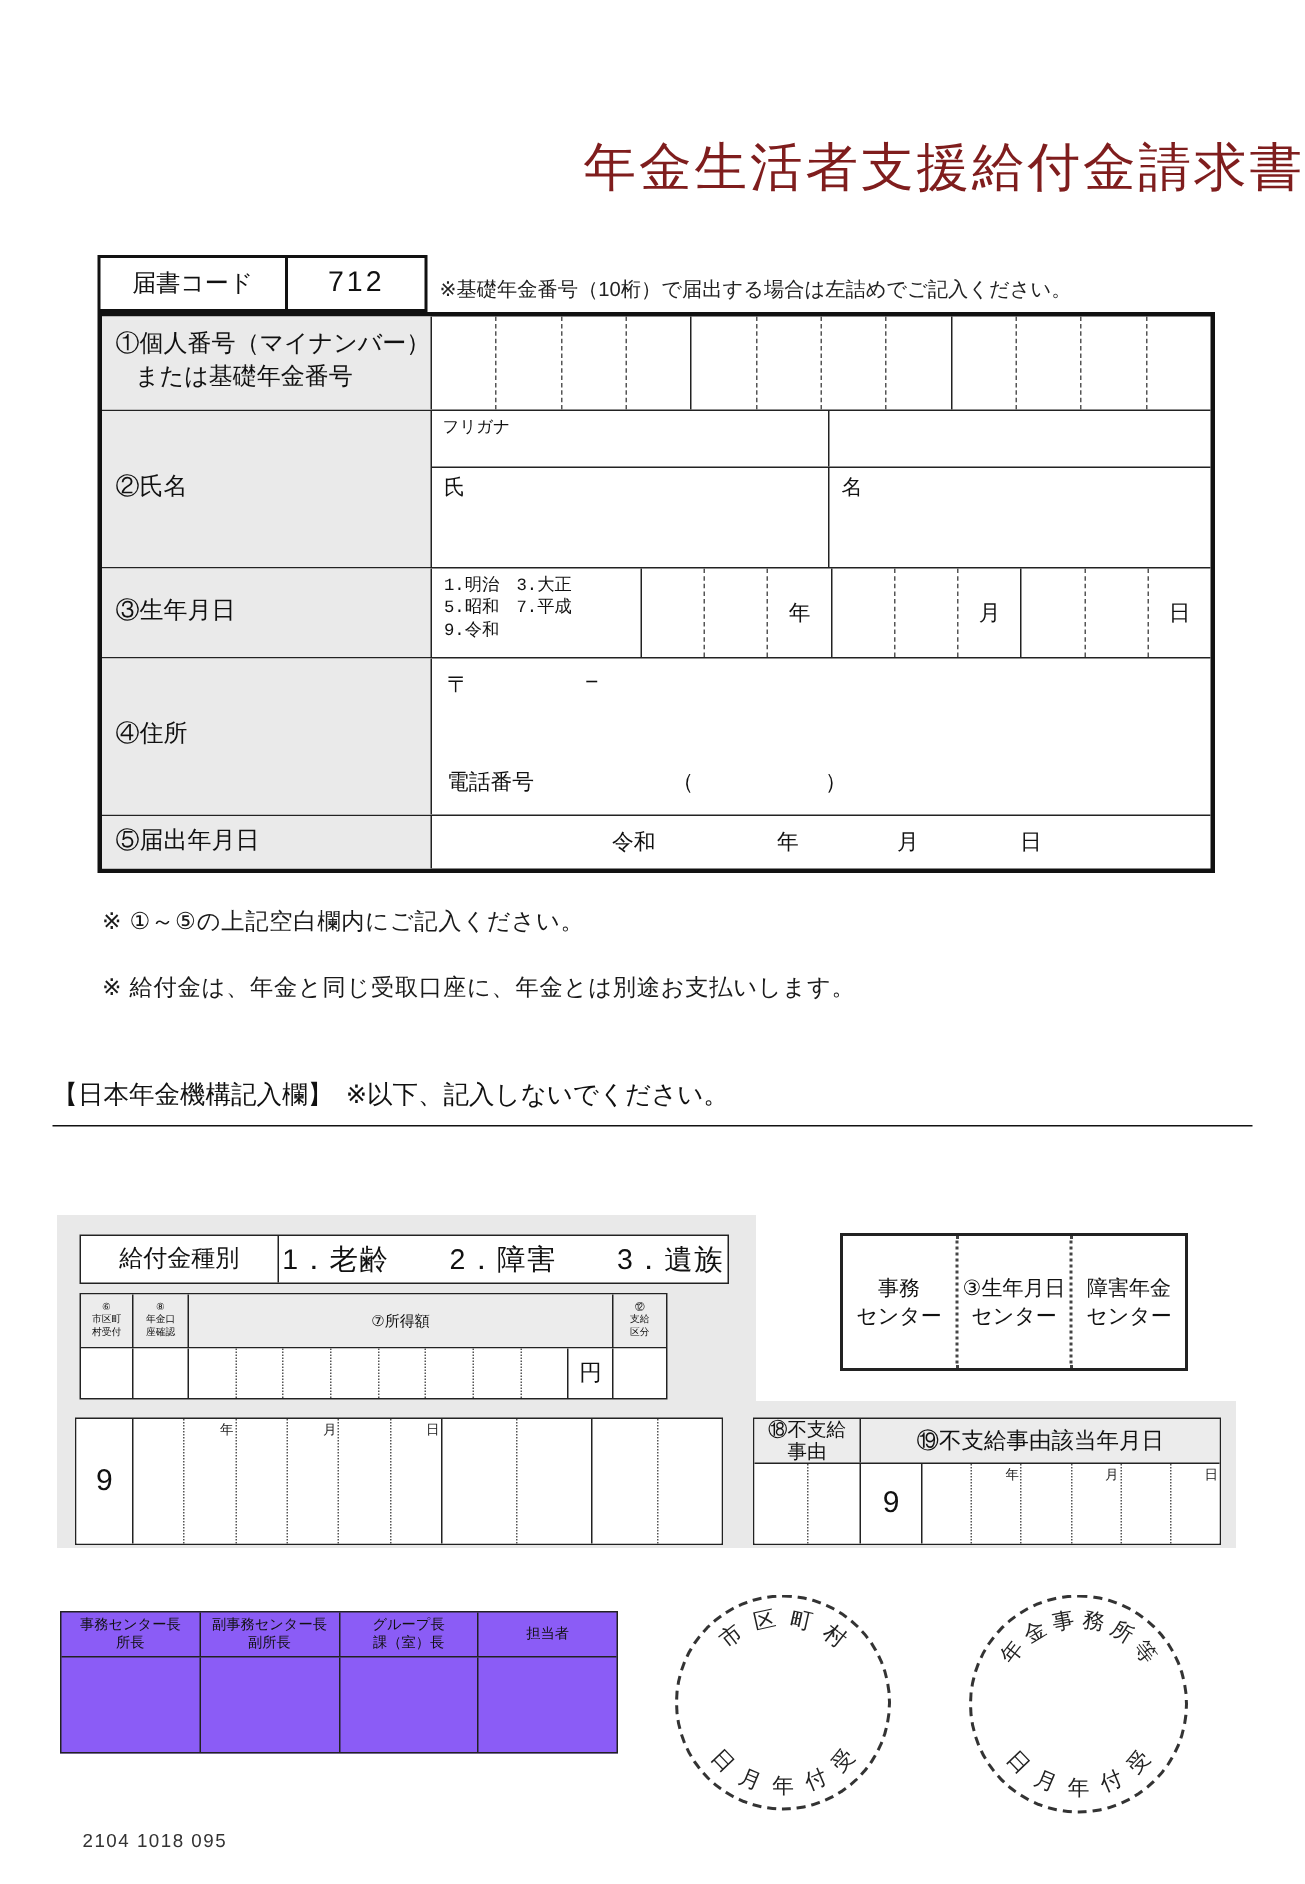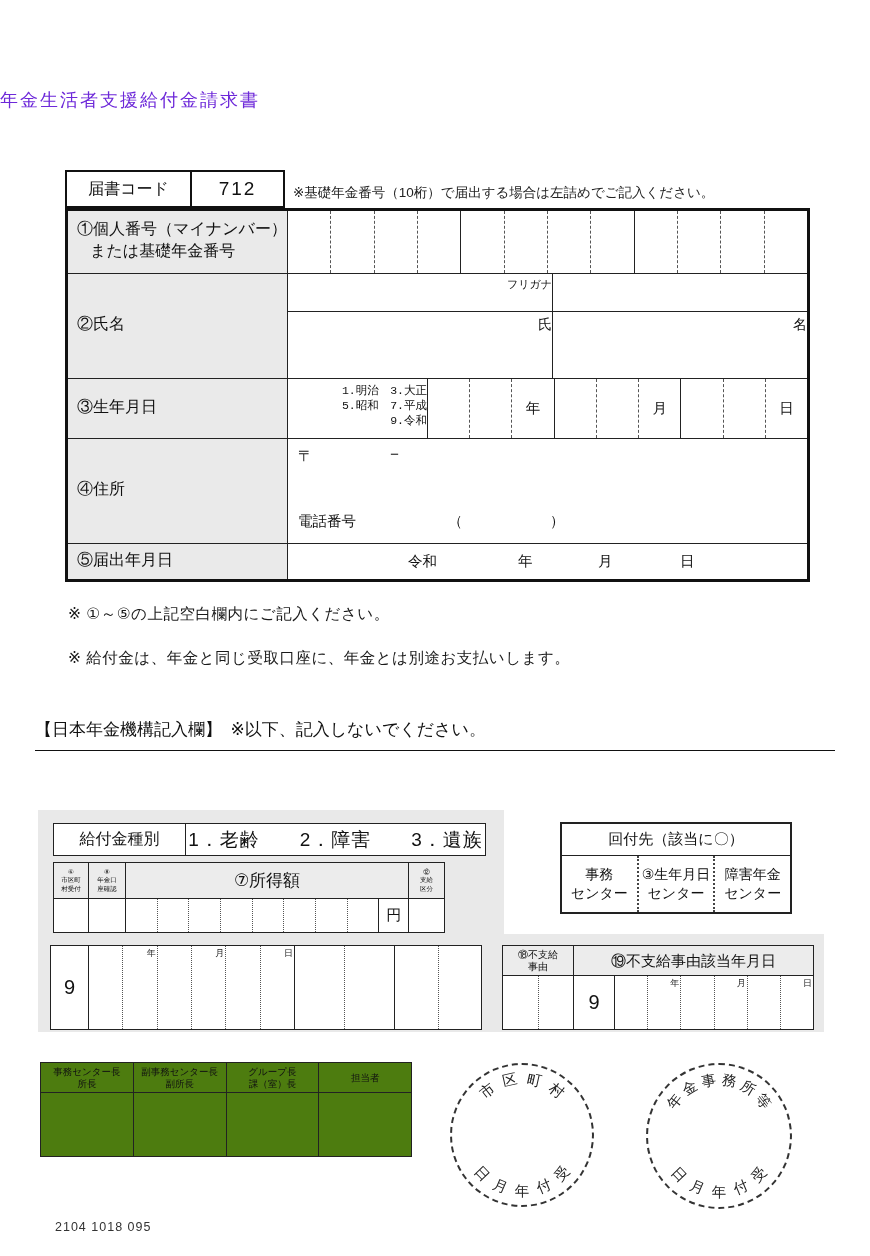--- a/index.html
+++ b/index.html
@@ -5,34 +5,34 @@
   * { margin:0; padding:0; box-sizing:border-box; }
   body { background:#fff; }
   .page {
     position:relative; width:870px; height:1256px; background:#fff;
     font-family:"Liberation Sans","DejaVu Sans",sans-serif; color:#111;
     overflow:hidden;
   }
   .abs { position:absolute; }
 
   
-  .title { width:100%; text-align:left; font-size:18px; letter-spacing:2px; color:#6d28d9; }
+  .title { width:100%; text-align:right; font-size:35px; letter-spacing:2px; color:#7f1d1d; }
 
   
   .code-box { display:flex; border:2px solid #111; background:#fff; }
   .code-box .cl { width:125px; border-right:2px solid #111; display:flex; align-items:center; justify-content:center; font-size:16px; }
   .code-box .cv { flex:1; display:flex; align-items:center; justify-content:center; font-size:19px; letter-spacing:2px; }
   .code-note { font-size:13.5px; color:#222; }
 
   
   .main-table { border:3px solid #111; background:#fff;font-family:Liberation Mono, monospace; }
   .mrow { display:flex; border-top:1px solid #222; }
   .mrow:first-child { border-top:none; }
   .mlabel { width:220px; background:#eaeaea; border-right:1.5px solid #222; display:flex; flex-direction:column; justify-content:center; padding-left:9px; font-size:16px; line-height:1.35; }
-  .mcontent { flex:1; position:relative; display:flex;text-align:right; }
+  .mcontent { flex:1; position:relative; display:flex; }
   .gen-row { display:flex; width:100%; }
   .gcell { flex:1; }
   .gcell.dashed.gsep { border-left:1px dashed #555; }
   .gcell.dashed.gsolid { border-left:1.5px solid #222; }
   .gcell.dotted.gsep { border-left:1.5px dotted #555; }
 
   .fr-row { height:38px; border-bottom:1px solid #222; display:flex; width:100%; }
   .fr-left { width:265px; border-right:1px solid #222; font-size:11px; padding:3px 0 0 7px; }
   .nm-row { display:flex; width:100%; flex:1; }
   .nm-left { width:265px; border-right:1px solid #222; font-size:14px; padding:4px 0 0 8px; }
@@ -58,21 +58,21 @@
   .benefit-table { display:flex; border:1.5px solid #222; background:#fff; }
   .benefit-table .bl { width:132px; border-right:1.5px solid #222; display:flex; align-items:center; justify-content:center; font-size:16px; }
   .benefit-table .bo { flex:1; display:flex; align-items:center; justify-content:center; font-size:19px; letter-spacing:1px; }
 
   
   .income-table { border:1.5px solid #222; background:#fff; display:flex; flex-direction:column; }
   .it-head { display:flex; height:36px; border-bottom:1px solid #222; background:#ececec; }
   .it-body { display:flex; flex:1; background:#fff; }
   .tinycol { width:35px; border-right:1px solid #222; display:flex; flex-direction:column; align-items:center; justify-content:center; font-size:6.5px; line-height:1.25; text-align:center; }
   .tinycol2 { width:37px; }
-  .it-main { flex:1; border-right:1px solid #222; display:flex; align-items:center; justify-content:center; font-size:17px; }
+  .it-main { flex:1; border-right:1px solid #222; display:flex; align-items:center; justify-content:center; font-size:10px; }
   .it-last { width:35px; }
   .it-main-body { flex:1; border-right:1px solid #222; display:flex; }
   .yen-cell { width:33px; border-left:1.5px solid #222; display:flex; align-items:center; justify-content:center; font-size:15px; }
   .blankcol { width:35px; border-right:1px solid #222; }
   .blankcol2 { width:37px; }
 
   
   .routing-table { border:2px solid #222; background:#fff; display:flex; flex-direction:column; }
   .rt-head { height:32px; border-bottom:1.5px solid #222; display:flex; align-items:center; justify-content:center; font-size:15px; }
   .rt-body { flex:1; display:flex; }
@@ -86,21 +86,21 @@
   .dh { display:flex; align-items:center; justify-content:center; border-right:1px solid #222; font-size:15px; text-align:center; line-height:1.15; }
   .dh.last, .db.last { border-right:none; }
   .db { border-right:1px solid #222; position:relative; display:flex; }
   .nine-cell { display:flex; align-items:center; justify-content:center; font-size:20px; border-right:1px solid #222; }
   .ymd-wide { flex:1; display:flex; position:relative; }
   .ycell { flex:1; position:relative; }
   .ycell.dot { border-left:1.5px dotted #555; }
   .ymd { position:absolute; top:1px; right:1px; font-size:9px; color:#222; }
 
   
-  .approval-table { border:1.5px solid #222; background:#4d7c0f; display:flex; flex-direction:column; }
+  .approval-table { border:1.5px solid #222; background:#8b5cf6; display:flex; flex-direction:column;margin-top:12px; }
   .ap-head { display:flex; height:30px; border-bottom:1.5px solid #222; }
   .ap-body { display:flex; flex:1; }
   .ap-hc { flex:1; border-right:1px solid #222; display:flex; flex-direction:column; align-items:center; justify-content:center; font-size:9.5px; line-height:1.25; text-align:center; }
   .ap-hc.last, .ap-bc.last { border-right:none; }
   .ap-bc { flex:1; border-right:1px solid #222; }
 
   
   .stamp { border:2px dashed #333; border-radius:50%; background:#fff; }
   .stamp-char { position:absolute; left:50%; top:50%; font-size:14.5px; color:#222; }
 
@@ -265,21 +265,20 @@
             <div class="gcell dotted gsep"></div>
             <div class="gcell dotted gsep"></div>
           </div>
         <div class="yen-cell">円</div>
       </div>
       <div class="it-last"></div>
     </div>
   </div>
 
   <div class="abs routing-table" style="left:560px;top:822px;width:232px;height:92px;">
-    <div class="rt-head">回付先（該当に〇）</div>
     <div class="rt-body">
       <div class="rt-col">
         <span>事務</span>
         <span>センター</span>
       </div>
       <div class="rt-col">
         <span>③生年月日</span>
         <span>センター</span>
       </div>
       <div class="rt-col">
@@ -318,21 +317,21 @@
         <div class="gen-row">
             <div class="gcell dotted"></div>
             <div class="gcell dotted gsep"></div>
           </div>
       </div>
     </div>
   </div>
 
   <div class="abs dtable" style="left:502px;top:945px;width:312px;height:85px;">
     <div class="dt-head">
-      <div class="dh" style="width:71px;flex-direction:column;font-size:10px;">
+      <div class="dh" style="width:71px;flex-direction:column;font-size:13px;">
         <span>⑱不支給</span>
         <span>事由</span>
       </div>
       <div class="dh last" style="flex:1;">⑲不支給事由該当年月日</div>
     </div>
     <div class="dt-body">
       <div class="db" style="width:71px;">
         <div class="gen-row">
             <div class="gcell dotted"></div>
             <div class="gcell dotted gsep"></div>

